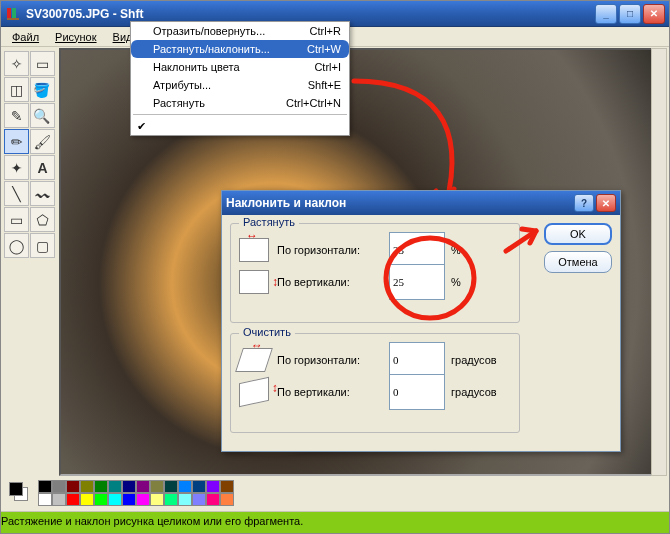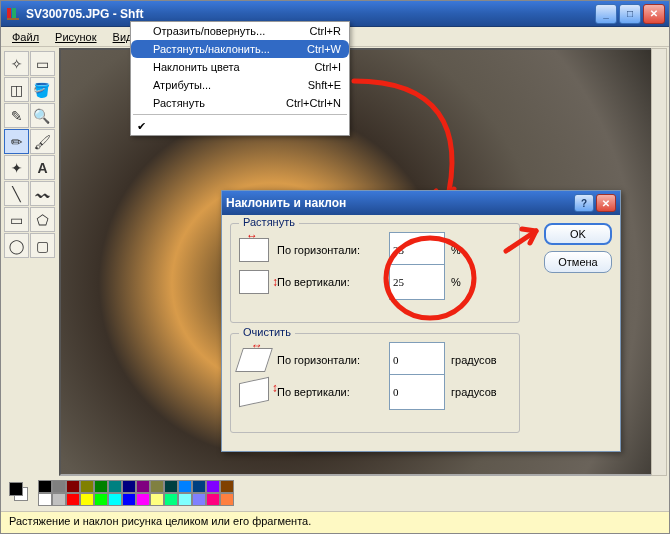--- a/index.html
+++ b/index.html
@@ -26,21 +26,21 @@
   .ddrow.hl { background: #316ac5; color: #fff; border-radius: 6px; }
   .ddrow .lbl { flex: 1; }
   .ddrow .sc { color: inherit; }
   .ddsep { height:1px; background:#bbb; margin:2px 2px;}
   .ddcheck { position:absolute; left:6px;}
   .colorbar { position: absolute; left: 5px; bottom: 26px; height: 28px; display: flex; align-items: center; }
   .fgbg { width: 28px; height: 28px; position: relative; margin-right:4px;}
   .fgbg .sw { width:14px; height:14px; border:1px solid #888; position:absolute;}
   .swatches { display: grid; grid-template-columns: repeat(14,14px); grid-auto-rows: 13px; gap:0;}
   .swatch { width:14px; height:13px; border:1px solid #888;}
-  .statusbar { position: absolute; bottom: 0; left: 0; right: 0; height: 22px; background: #fef9c3; border-top:1px solid #c7c3b5; padding: 3px 8px;}
+  .statusbar { position: absolute; bottom: 0; left: 0; right: 0; height: 22px; background: #84cc16; border-top:1px solid #c7c3b5; padding: 3px 0;}
   .dialog { position: absolute; left: 220px; top: 189px; width: 400px; background: #ece9d8; border: 1px solid #7a97b8; box-shadow: 2px 2px 6px rgba(0,0,0,0.4); z-index: 60;}
   .dlg-title { height: 24px; background: linear-gradient(#3b78d8, #1f4a92); color:#fff; display:flex; align-items:center; padding:0 4px; font-weight:bold; font-size:12px;}
   .dlg-title .t { flex:1;}
   .dlg-body { padding: 8px; position:relative;}
   .groupbox { border:1px solid #bbb; border-radius:3px; margin-bottom:10px; padding:10px 8px 24px; position:relative;}
   .groupbox .legend { position:absolute; top:-8px; left:8px; background:#ece9d8; padding:0 4px; color:#0a246a;}
   .fieldrow { display:flex; align-items:center; height:32px;}
   .fieldrow .ico { width:30px; height:24px; border:1px solid #888; background:#fff; margin-right:8px; position:relative;}
   .fieldrow .arr { color:#d00; font-size:12px; font-weight:bold; position:absolute;}
   .fieldrow .lbl { width:112px;}

